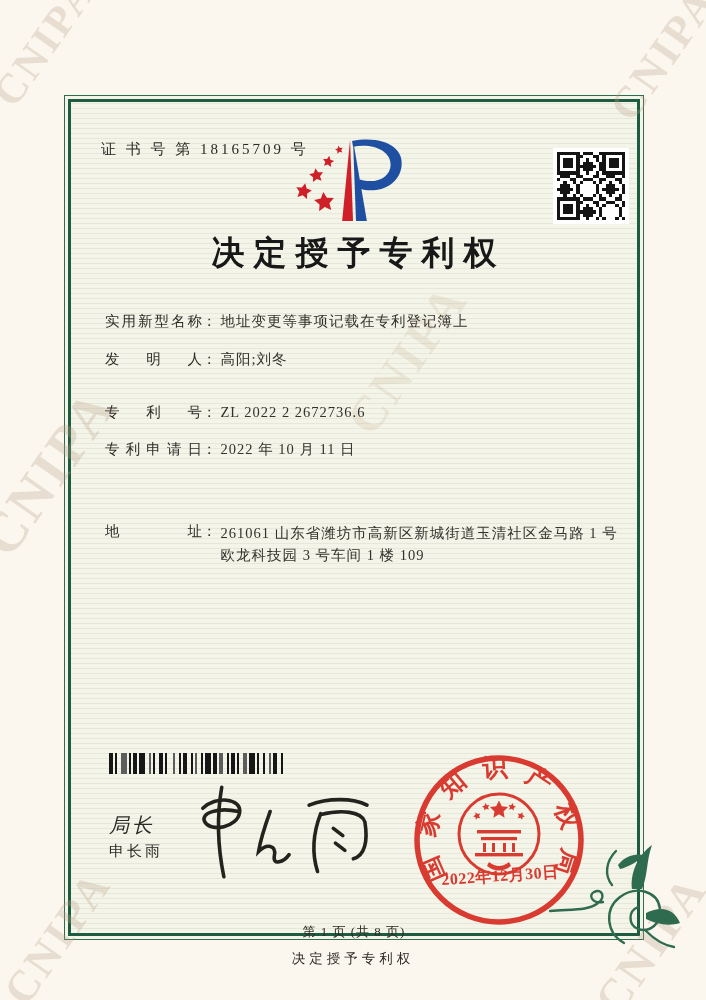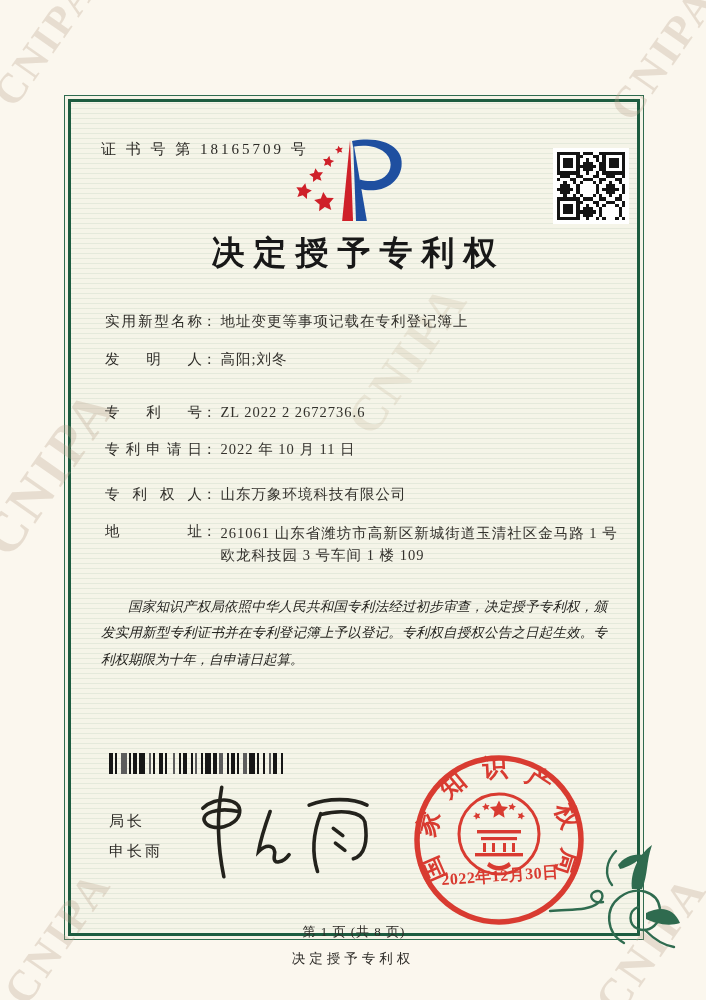--- a/index.html
+++ b/index.html
@@ -49,21 +49,21 @@
   .body-text{
     position:absolute;left:36px;top:498px;width:506px;
     font-size:13.5px;line-height:1.95;font-style:italic;color:#24231f;
     text-align:justify;
   }
   .body-text p{margin:0;text-indent:2em;}
   
   .barcode{position:absolute;left:44px;top:657px;width:176px;height:21px;}
   .barcode span{position:absolute;top:0;bottom:0;display:block;}
   
-  .signoff-title{position:absolute;left:44px;top:716px;font-size:15px;letter-spacing:3px;color:#2c2a26;}
+  .signoff-title{position:absolute;left:44px;top:716px;font-size:20px;letter-spacing:3px;color:#2c2a26;font-style:italic;}
   .signoff-name{position:absolute;left:44px;top:746px;font-size:15px;letter-spacing:3px;color:#2c2a26;}
   .signature{position:absolute;left:122px;top:686px;width:200px;height:100px;}
   
   .seal{position:absolute;left:346px;top:656px;width:176px;height:176px;opacity:0.9;}
   .seal-date{
     position:absolute;left:12px;top:114px;width:154px;text-align:center;
     font-size:16px;font-weight:700;color:#d6281e;letter-spacing:0.5px;
     transform:rotate(-4deg);
   }
   
@@ -560,31 +560,27 @@
       </div>
 
       <div class="row" style="top:307px;">
         <span class="f-label">专利号</span><span class="f-colon">：</span><span class="f-value">ZL 2022 2 2672736.6</span>
       </div>
 
       <div class="row" style="top:344px;">
         <span class="f-label">专利申请日</span><span class="f-colon">：</span><span class="f-value">2022 年 10 月 11 日</span>
       </div>
 
-      <div class="row" style="top:389px;">
-        <span class="f-label">专利权人</span><span class="f-colon">：</span><span class="f-value">山东万象环境科技有限公司</span>
-      </div>
 
       <div class="row" style="top:426px;">
         <span class="f-label">地址</span><span class="f-colon">：</span><span class="addr-val f-value"><span>261061 山东省潍坊市高新区新城街道玉清社区金马路 1 号</span><br><span>欧龙科技园 3 号车间 1 楼 109</span></span>
       </div>
 
 
       <div class="body-text">
-        <p>国家知识产权局依照中华人民共和国专利法经过初步审查，决定授予专利权，颁发实用新型专利证书并在专利登记簿上予以登记。专利权自授权公告之日起生效。专利权期限为十年，自申请日起算。</p>
       </div>
 
       <div class="barcode">
           <span style="left:0px;width:3.5px;background:#161616"></span>
           <span style="left:6px;width:1.5px;background:#161616"></span>
           <span style="left:12px;width:5.5px;background:#5d5d5d"></span>
           <span style="left:20px;width:1.5px;background:#161616"></span>
           <span style="left:24px;width:3.5px;background:#161616"></span>
           <span style="left:30px;width:5.5px;background:#161616"></span>
           <span style="left:40px;width:1.5px;background:#5d5d5d"></span>

